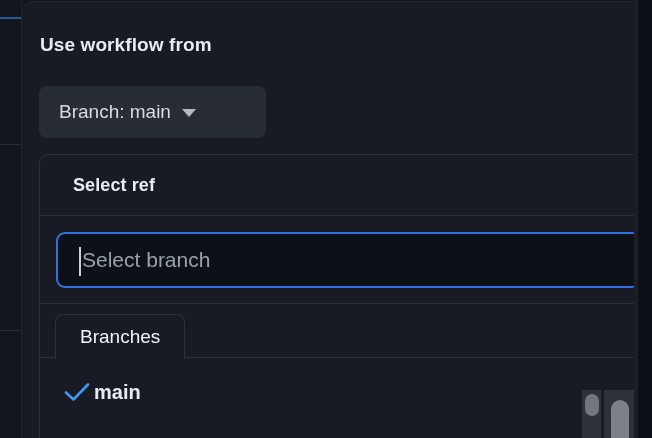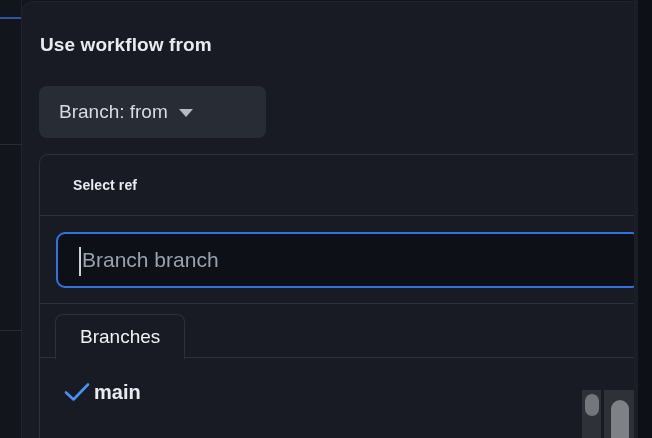--- a/index.html
+++ b/index.html
@@ -125,21 +125,21 @@
 
   .ref-panel-header {
     height: 61px;
     border-bottom: 1px solid #2b313c;
     display: flex;
     align-items: center;
     padding-left: 33px;
     box-sizing: border-box;
   }
   .ref-panel-header-title {
-    font-size: 14px;
+    font-size: 18px;
     font-weight: bold;
     color: #e8ebf0;
     letter-spacing: 0.1px;
   }
 
   .ref-search-zone {
     height: 88px;
     border-bottom: 1px solid #2b313c;
     display: flex;
     align-items: center;
@@ -306,34 +306,34 @@
   <div class="page-rule accent" style="top:17px"></div>
   <div class="page-rule" style="top:144px"></div>
   <div class="page-rule" style="top:330px"></div>
   <div class="page-divider"></div>
 
   <div class="dialog">
 
     <div class="dialog-title">Use workflow from</div>
 
     <button class="branch-button">
-      <span class="branch-button-label">Branch: from</span>
+      <span class="branch-button-label">Branch: main</span>
       <span class="caret-down"></span>
     </button>
 
     <div class="ref-panel">
 
       <div class="ref-panel-header">
         <span class="ref-panel-header-title">Select ref</span>
       </div>
 
       <div class="ref-search-zone">
         <div class="ref-search-field">
           <span class="ref-search-caret"></span>
-          <span class="ref-search-placeholder">Branch branch</span>
+          <span class="ref-search-placeholder">Select branch</span>
         </div>
       </div>
 
       <div class="ref-tabs">
         <div class="ref-tab is-selected">
           <span>Branches</span>
         </div>
       </div>
 
       <div class="ref-list">

